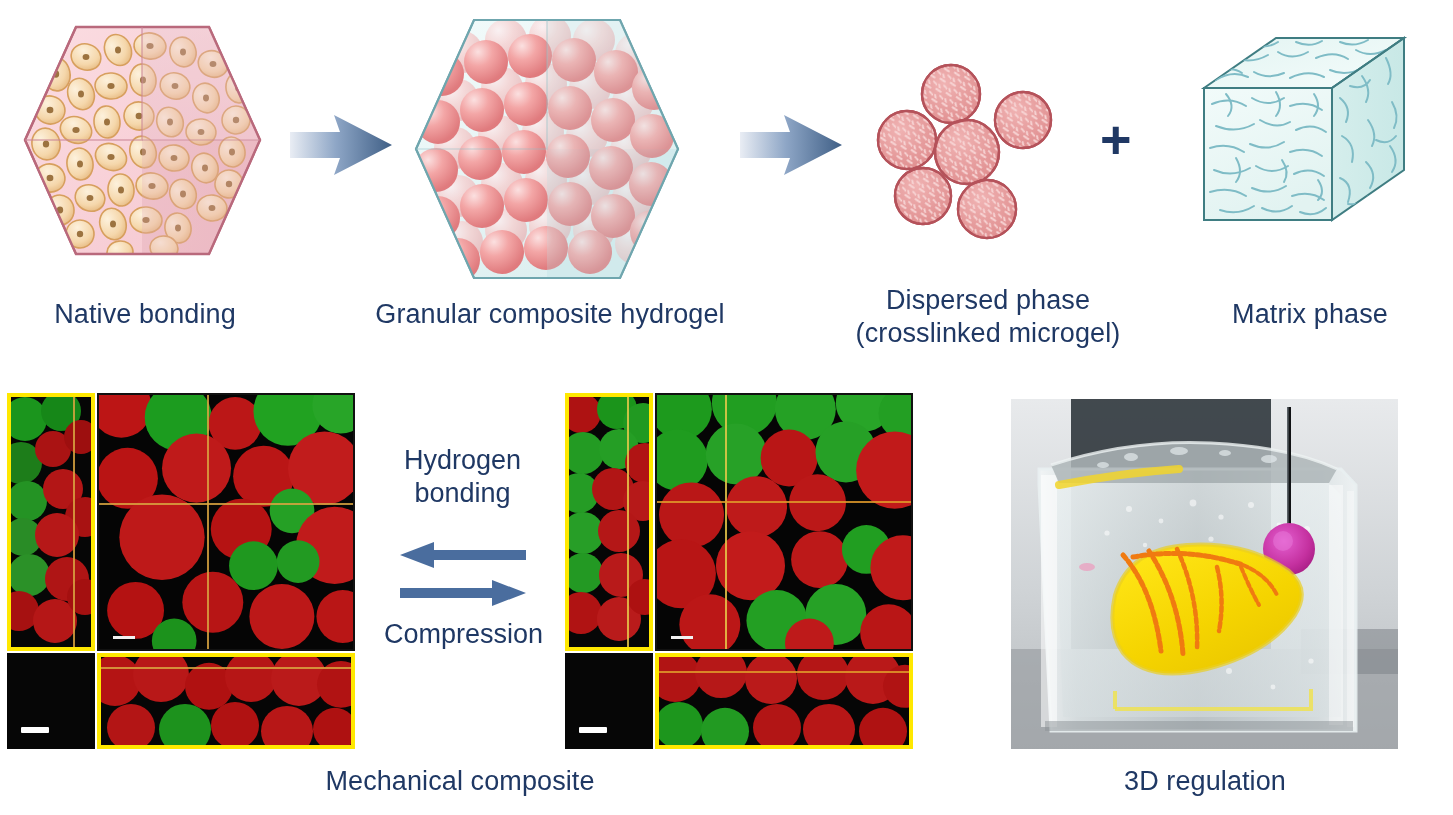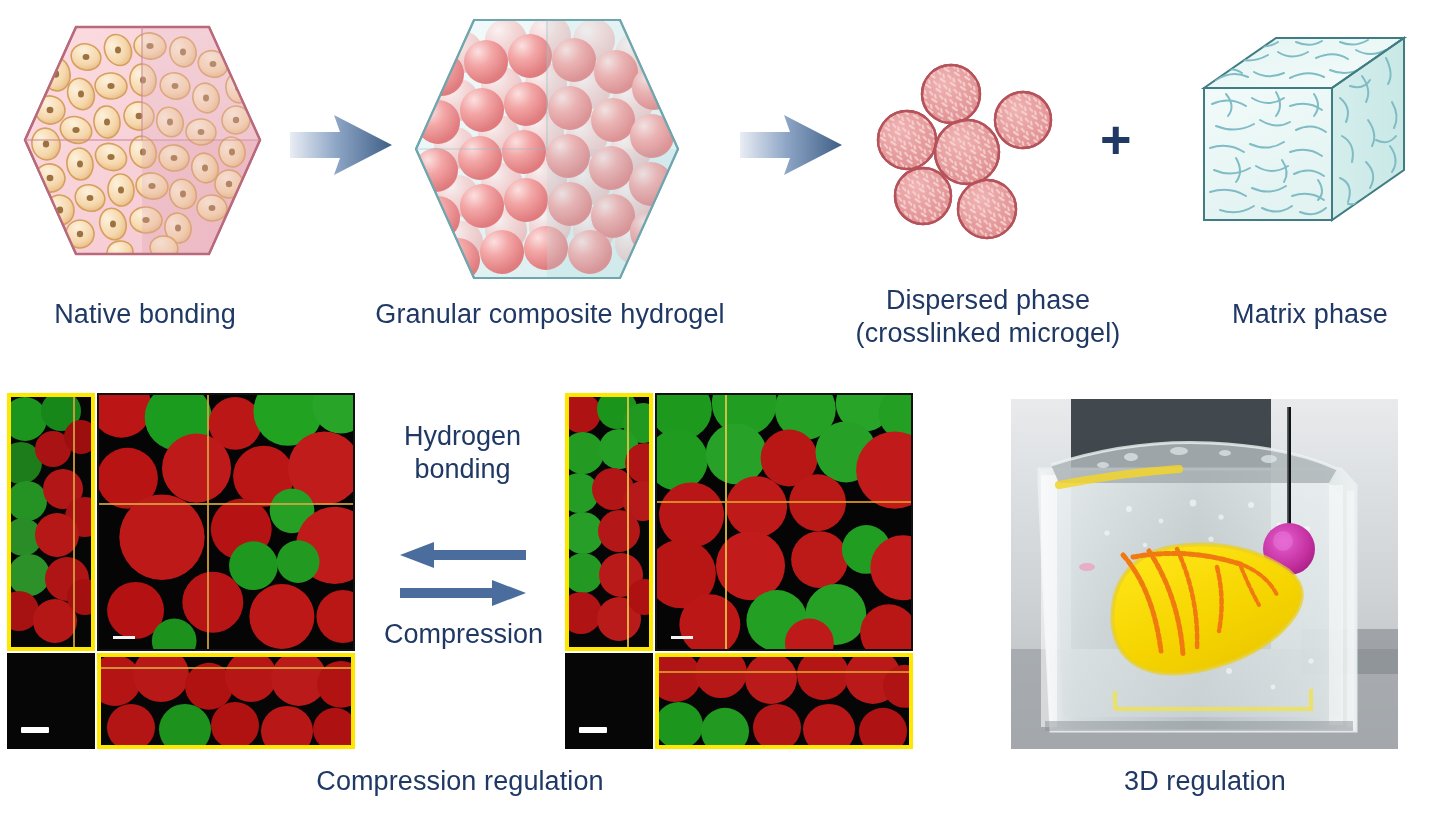--- a/index.html
+++ b/index.html
@@ -554,21 +554,21 @@
           <circle cx="134" cy="70" r="24" fill="#c51515"></circle>
           <circle cx="186" cy="76" r="26" fill="#cc1a1a"></circle>
           <circle cx="234" cy="74" r="22" fill="#c21313"></circle>
         </g>
         <rect width="250" height="90" fill="#000" opacity="0.10"></rect>
       </svg>
       <div class="xhair-h" style="top:10px; left:0; width:100%;"></div>
     </div>
   </div>
 
-  <div class="mid-label" style="left:370px; top:420px; width:185px;">Hydrogen
+  <div class="mid-label" style="left:370px; top:444px; width:185px;">Hydrogen
 bonding</div>
 
   <svg class="abs" style="left:398px; top:540px;" width="130" height="30" viewBox="0 0 130 30">
     <path d="M128,10 L36,10 L36,2 L2,15 L36,28 L36,20 L128,20 Z" fill="#4a6d9e"></path>
   </svg>
   <svg class="abs" style="left:398px; top:578px;" width="130" height="30" viewBox="0 0 130 30">
     <path d="M2,10 L94,10 L94,2 L128,15 L94,28 L94,20 L2,20 Z" fill="#4a6d9e"></path>
   </svg>
 
   <div class="mid-label" style="left:366px; top:618px; width:195px;">Compression</div>
@@ -656,21 +656,21 @@
           <circle cx="118" cy="72" r="24" fill="#c71818"></circle>
           <circle cx="170" cy="74" r="26" fill="#cc1a1a"></circle>
           <circle cx="224" cy="76" r="24" fill="#c31515"></circle>
         </g>
         <rect width="250" height="90" fill="#000" opacity="0.10"></rect>
       </svg>
       <div class="xhair-h" style="top:14px; left:0; width:100%; background:#e09a2a;"></div>
     </div>
   </div>
 
-  <div class="caption" style="left:250px; top:765px; width:420px;">Compression regulation</div>
+  <div class="caption" style="left:250px; top:765px; width:420px;">Mechanical composite</div>
 
   <div class="photo" style="left:1011px; top:399px; width:387px; height:350px;">
     <svg width="100%" height="100%" viewBox="0 0 387 350" preserveAspectRatio="none">
       <defs>
         <linearGradient id="bgGrad" x1="0" y1="0" x2="0" y2="1">
           <stop offset="0%" stop-color="#e8eaec"></stop>
           <stop offset="55%" stop-color="#cfd3d6"></stop>
           <stop offset="100%" stop-color="#b6babd"></stop>
         </linearGradient>
         <linearGradient id="cuvGrad" x1="0" y1="0" x2="1" y2="0">

